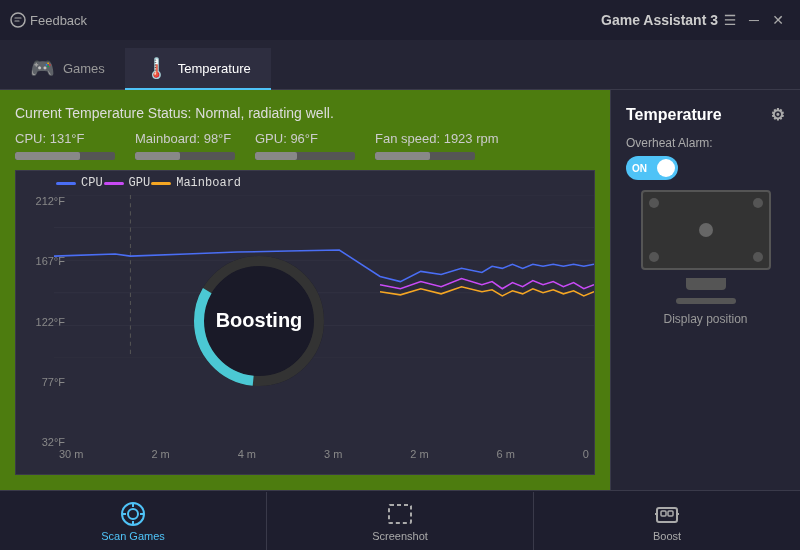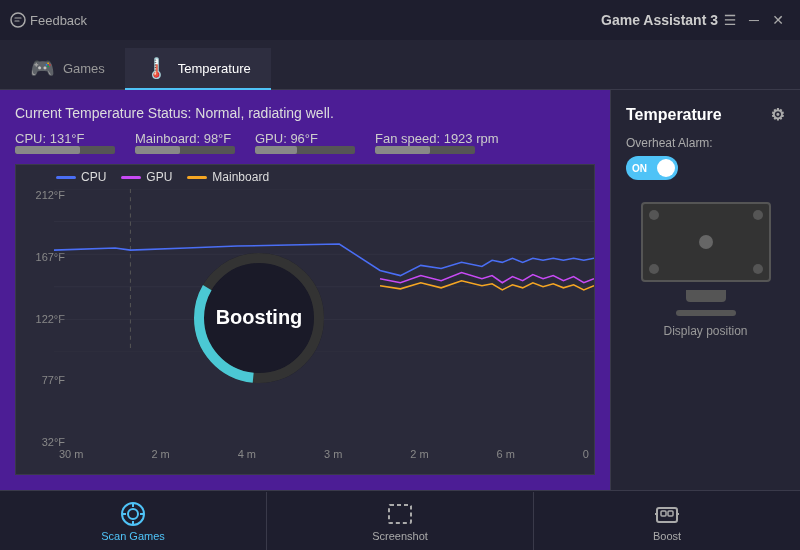--- a/index.html
+++ b/index.html
@@ -75,21 +75,21 @@
       color: #fff;
       border-bottom: 2px solid #4fc3f7;
       background: #2e2e40;
     }
     .tab-icon { font-size: 20px; }
 
     
     .main-content {
       display: flex;
       height: calc(550px - 40px - 50px - 60px);
-      background: #4c1d95;
+      background: #4d7c0f;
       justify-content: flex-end;
     }
 
     
     .left-panel {
       flex: 1;
       padding: 15px;
       display: flex;
       flex-direction: column;
       gap: 10px;
@@ -103,21 +103,21 @@
 
     
     .metrics-row {
       display: flex;
       gap: 20px;
       align-items: flex-start;
     }
     .metric-item {
       display: flex;
       flex-direction: column;
-      gap: 0;
+      gap: 6px;
     }
     .metric-label {
       font-size: 13px;
       color: #ccc;
       white-space: nowrap;
     }
     .metric-bar {
       width: 100px;
       height: 8px;
       background: #555;
@@ -133,23 +133,24 @@
     
     .chart-area {
       flex: 1;
       position: relative;
       background: #2a2a3a;
       border: 1px solid #3a3a4a;
     }
 
     .chart-legend {
       display: flex;
-      gap: 15px;
+      gap: 1px;
       padding: 5px 0 5px 40px;
       font-size: 12px;
+      font-family: Liberation Mono, monospace;
     }
     .legend-item {
       display: flex;
       align-items: center;
       gap: 5px;
     }
     .legend-dot {
       width: 20px;
       height: 3px;
       border-radius: 2px;
@@ -269,21 +270,21 @@
     }
     .toggle-switch .knob.on { right: 3px; }
     .toggle-switch .knob.off { left: 3px; }
 
     
     .display-position {
       display: flex;
       flex-direction: column;
       align-items: center;
       gap: 8px;
-      margin-top: 18px;
+      margin-top: 6px;
     }
     .monitor-box {
       width: 130px;
       height: 80px;
       border: 2px solid #555;
       border-radius: 4px;
       background: #333;
       position: relative;
       display: flex;
       align-items: center;

